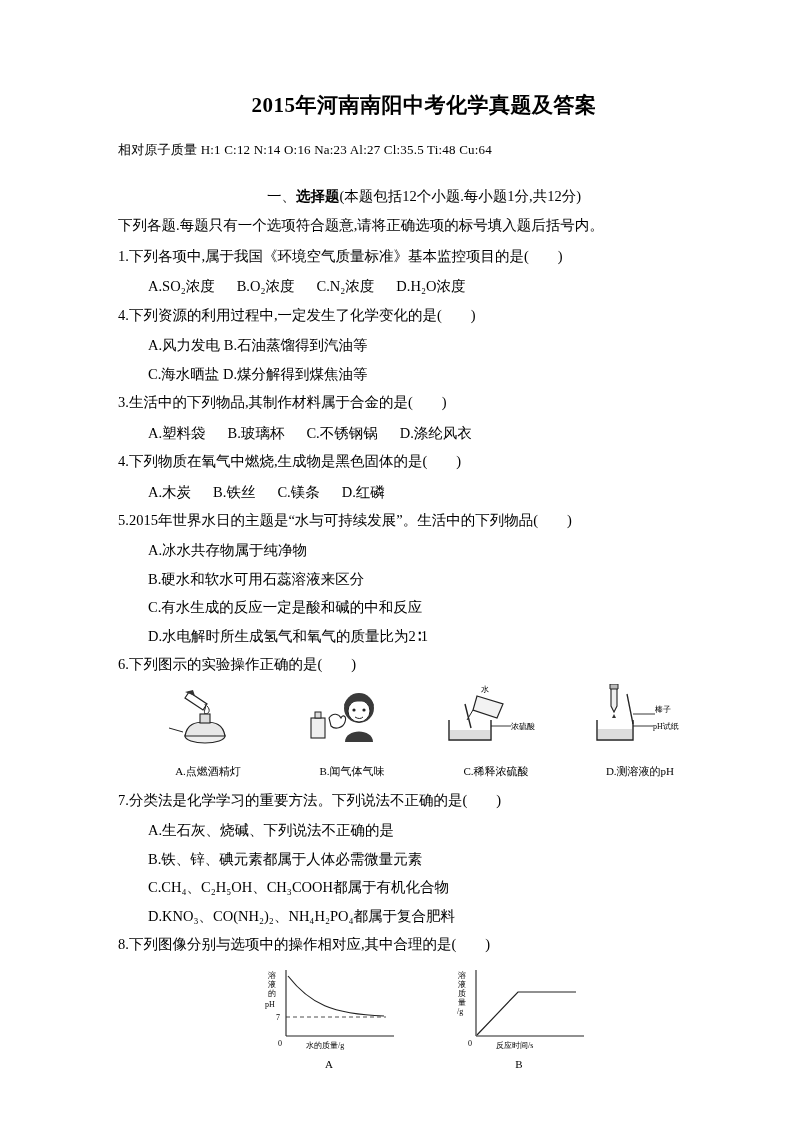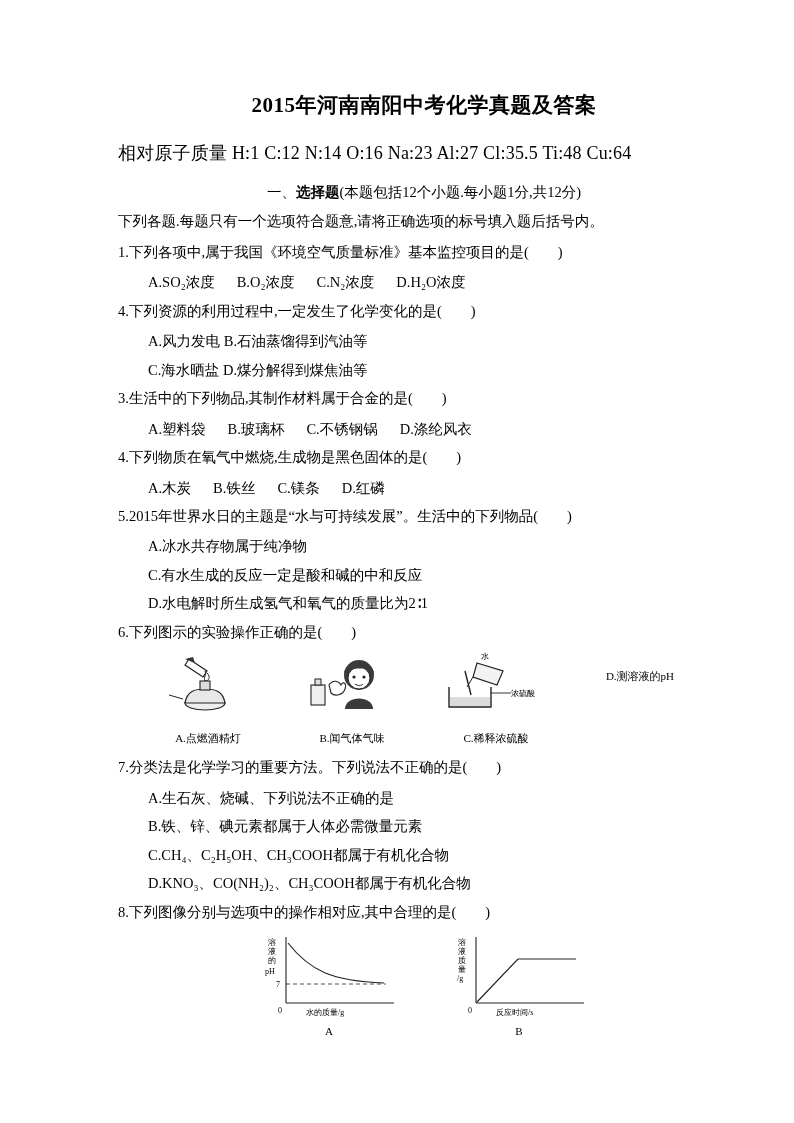--- a/index.html
+++ b/index.html
@@ -31,23 +31,23 @@
     margin: 0 0 22px 0;
     line-height: 1.3;
   }
   .line {
     font-size: 14.5px;
     line-height: 1.55;
     margin: 8px 0 8px 0;
     white-space: pre-wrap;
   }
   .atomic-line {
-    font-size: 18px;
+    font-size: 13px;
     letter-spacing: 0.2px;
-    margin-bottom: 18px;
+    margin-bottom: 28px;
   }
   .section-head {
     font-size: 14.5px;
     margin-bottom: 7px;
     text-align: center;
   }
   .section-head b { font-weight: bold; }
   .q { margin-top: 4px; }
   .opts {
     font-size: 14.5px;
@@ -114,20 +114,21 @@
     <span class="opt">A.塑料袋</span><span class="opt">B.玻璃杯</span><span class="opt">C.不锈钢锅</span><span class="opt">D.涤纶风衣</span>
   </div>
 
   <div class="line q">4.下列物质在氧气中燃烧,生成物是黑色固体的是(        )</div>
   <div class="opts">
     <span class="opt">A.木炭</span><span class="opt">B.铁丝</span><span class="opt">C.镁条</span><span class="opt">D.红磷</span>
   </div>
 
   <div class="line q">5.2015年世界水日的主题是“水与可持续发展”。生活中的下列物品(        )</div>
   <div class="opts">A.冰水共存物属于纯净物</div>
+  <div class="opts">B.硬水和软水可用石蕊溶液来区分</div>
   <div class="opts">C.有水生成的反应一定是酸和碱的中和反应</div>
   <div class="opts">D.水电解时所生成氢气和氧气的质量比为2∶1</div>
 
   <div class="line q">6.下列图示的实验操作正确的是(        )</div>
 
   <div class="fig6">
 
     <div class="item">
       <div class="art">
         <svg width="118" height="62" viewBox="0 0 118 62">
@@ -181,30 +182,47 @@
           <path d="M12 36 L12 56 L54 56 L54 36" fill="none" stroke="#222" stroke-width="1.4"></path>
           <path d="M13 46 L53 46 L53 55 L13 55 Z" fill="#dcdcdc" stroke="none"></path>
           <line x1="54" y1="42" x2="74" y2="42" stroke="#222" stroke-width="0.9"></line>
           <text x="74" y="45" font-size="8" font-family="Liberation Serif, serif">浓硫酸</text>
         </svg>
       </div>
       <div class="cap">C.稀释浓硫酸</div>
     </div>
 
     <div class="item">
+      <div class="art">
+        <svg width="118" height="62" viewBox="0 0 118 62">
+
+          <path d="M30 4 L36 4 L36 22 L33 28 L30 22 Z" fill="#efefef" stroke="#222" stroke-width="1.1"></path>
+          <path d="M29 0 L37 0 L37 5 L29 5 Z" fill="#bbb" stroke="#222" stroke-width="1"></path>
+          <path d="M33 30 l2 4 -4 0 z" fill="#333"></path>
+
+          <line x1="46" y1="10" x2="52" y2="40" stroke="#222" stroke-width="1.3"></line>
+          <line x1="52" y1="30" x2="74" y2="30" stroke="#222" stroke-width="0.9"></line>
+          <text x="74" y="28" font-size="8" font-family="Liberation Serif, serif">棒子</text>
+
+          <path d="M16 36 L16 56 L52 56 L52 36" fill="none" stroke="#222" stroke-width="1.4"></path>
+          <path d="M17 45 L51 45 L51 55 L17 55 Z" fill="#dcdcdc" stroke="none"></path>
+          <line x1="52" y1="42" x2="72" y2="42" stroke="#222" stroke-width="0.9"></line>
+          <text x="72" y="45" font-size="8" font-family="Liberation Serif, serif">pH试纸</text>
+        </svg>
+      </div>
       <div class="cap">D.测溶液的pH</div>
     </div>
 
   </div>
 
   <div class="line q">7.分类法是化学学习的重要方法。下列说法不正确的是(        )</div>
   <div class="opts">A.生石灰、烧碱、下列说法不正确的是</div>
   <div class="opts">B.铁、锌、碘元素都属于人体必需微量元素</div>
   <div class="opts">C.CH₄、C₂H₅OH、CH₃COOH都属于有机化合物</div>
-  <div class="opts">D.KNO₃、CO(NH₂)₂、CH₃COOH都属于有机化合物</div>
+  <div class="opts">D.KNO₃、CO(NH₂)₂、NH₄H₂PO₄都属于复合肥料</div>
 
   <div class="line q">8.下列图像分别与选项中的操作相对应,其中合理的是(        )</div>
 
   <div class="fig8">
 
     <div class="chartbox">
       <svg width="150" height="92" viewBox="0 0 150 92">
 
         <text x="14" y="14" font-size="8" font-family="Liberation Serif, serif">溶</text>
         <text x="14" y="23" font-size="8" font-family="Liberation Serif, serif">液</text>

